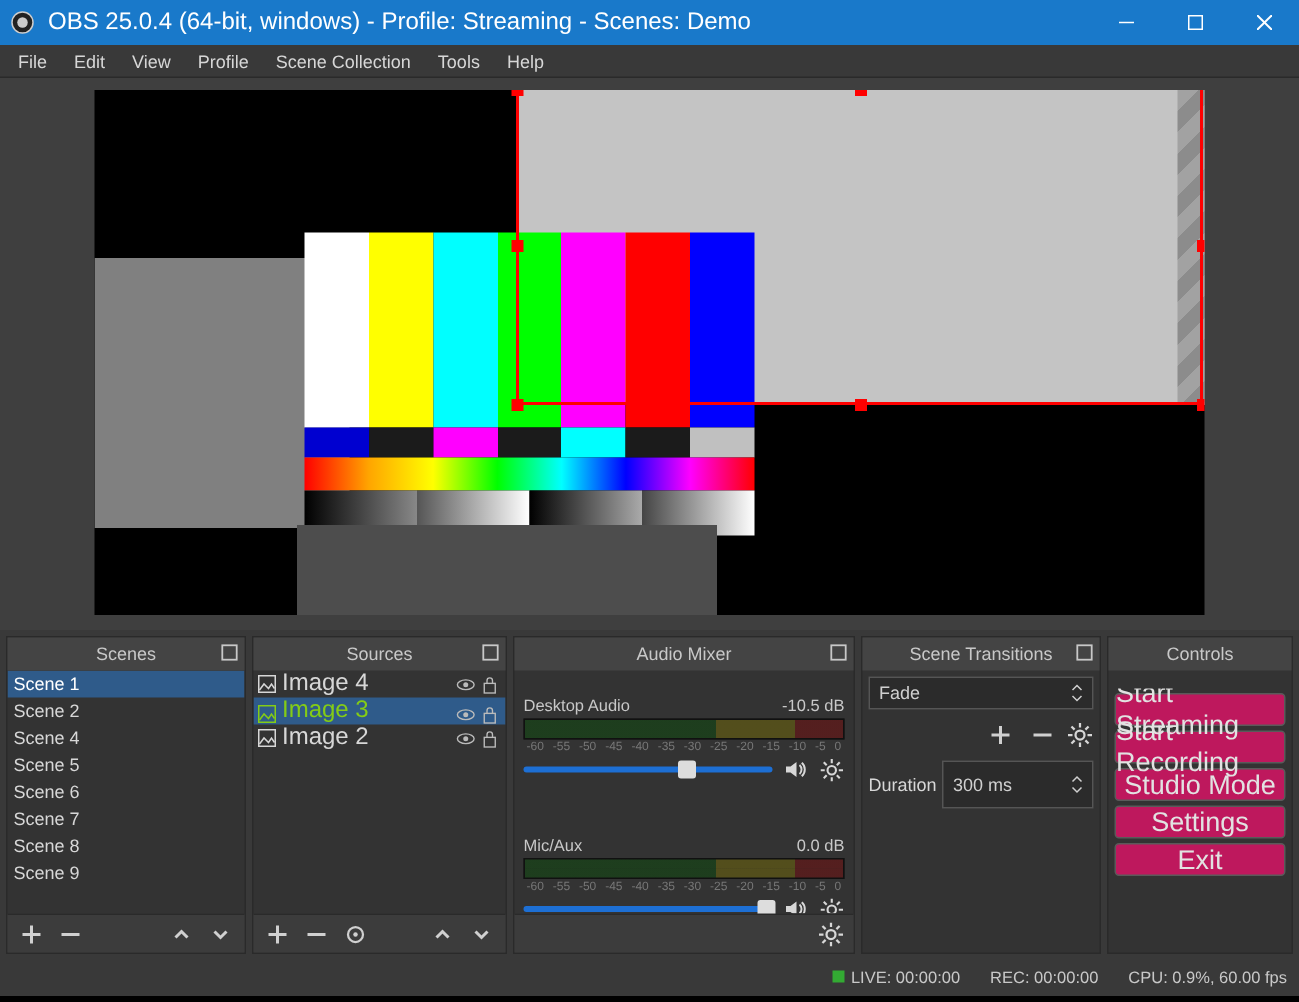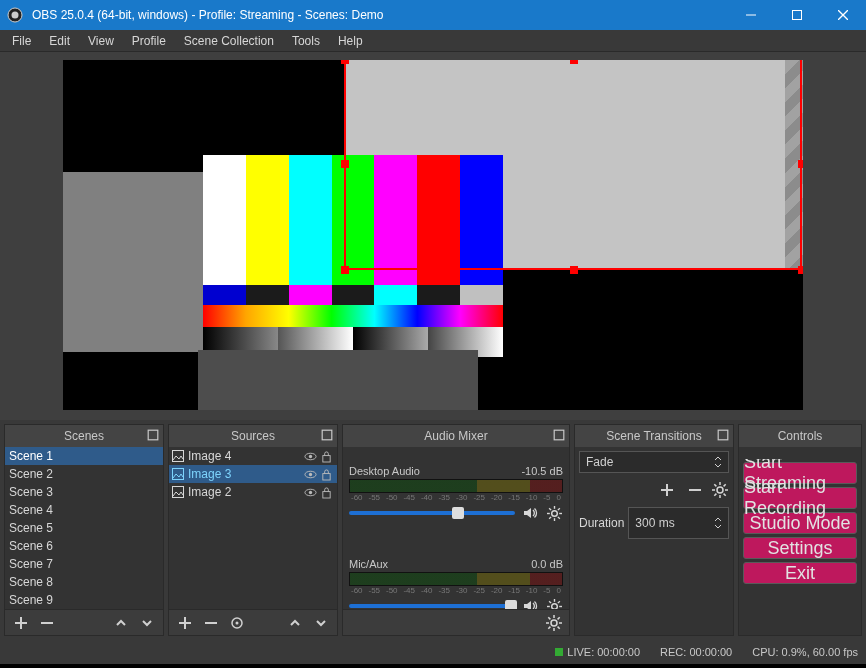--- a/index.html
+++ b/index.html
@@ -1,21 +1,21 @@
 <!DOCTYPE html>
 <html><head>
 <meta charset="utf-8">
 <style>
   * { box-sizing: border-box; margin: 0; padding: 0; font-family: "Segoe UI", Tahoma, sans-serif; }
   html, body { width: 866px; height: 668px; overflow: hidden; background: #000; color: #d7d7d7; font-size: 12px; }
   
   .title-bar { height: 30px; background: #1979ca; display: flex; align-items: center; }
   .title-bar .app-icon { width: 30px; display: flex; align-items: center; justify-content: center; }
   .title-bar .app-icon svg { width: 16px; height: 16px; }
-  .title-bar .title-text { flex: 1; color: #fff; font-size: 12px; padding-left: 2px; }
+  .title-bar .title-text { flex: 1; color: #fff; font-size: 16px; padding-left: 2px; }
   .title-bar .win-controls { display: flex; height: 100%; }
   .title-bar .win-btn { width: 46px; display: flex; align-items: center; justify-content: center; color: #fff; }
   
   .menu-bar { height: 22px; background: #393939; display: flex; align-items: center; padding: 0 4px; gap: 2px; border-bottom: 1px solid #2a2a2a; }
   .menu-item { color: #d7d7d7; padding: 2px 8px; font-size: 12px; cursor: default; }
   
   .preview-area { height: 368px; background: #3f3f3f; padding: 8px; }
   .canvas { position: relative; width: 740px; height: 350px; margin: 0 auto; background: #000; overflow: hidden; }
   .gray-block { position: absolute; left: 0; top: 112px; width: 170px; height: 180px; background: #808080; }
   .dark-gray { position: absolute; left: 135px; top: 290px; width: 280px; height: 60px; background: #4d4d4d; }
@@ -56,23 +56,23 @@
   .dock-toolbar { height: 26px; display: flex; align-items: center; gap: 2px; padding: 0 4px; border-top: 1px solid #2a2a2a; background: #3c3c3c; }
   .tb-btn { width: 24px; height: 22px; display: flex; align-items: center; justify-content: center; color: #d0d0d0; }
   .tb-sep { flex: 1; }
   
   .scenes-dock { width: 160px; }
   .list-item { height: 18px; line-height: 18px; padding: 0 4px; cursor: default; color: #d7d7d7; }
   .list-item.selected { background: #2f5b8a; color: #fff; }
   
   .sources-dock { width: 170px; }
   .source-row { height: 18px; display: flex; align-items: center; padding: 0 2px; gap: 3px; color: #d7d7d7; }
-  .source-row.selected { background: #2f5b8a; color: #7dd3fc; }
+  .source-row.selected { background: #2f5b8a; color: #84cc16; align-items: flex-end; }
   .src-ico { width: 14px; height: 14px; display:flex; align-items:center; justify-content:center; }
-  .src-name { flex: 1; font-size: 12px; white-space: nowrap; overflow: hidden; }
+  .src-name { flex: 1; font-size: 16px; white-space: nowrap; overflow: hidden; }
   .eye-ico, .lock-ico { width: 14px; color: #bbb; flex-shrink: 0; }
   
   .mixer-dock { flex: 1; }
   .mixer-channel { padding: 18px 6px; }
   .mixer-name-row { display: flex; justify-content: space-between; font-size: 11px; color: #c8c8c8; }
   .meter-box { height: 14px; margin-top: 2px; position: relative; background: #1d1d1d; border: 1px solid #111; }
   .meter-grad { position:absolute; left:0; top:0; height:50%; width:100%; background: linear-gradient(90deg, #1f7a1f 0%, #1f7a1f 60%, #b7a91a 60%, #b7a91a 85%, #b22 85%, #b22 100%); opacity:.35; }
   .meter-grad2{ position:absolute; left:0; top:50%; height:50%; width:100%; background: linear-gradient(90deg, #1f7a1f 0%, #1f7a1f 60%, #b7a91a 60%, #b7a91a 85%, #b22 85%, #b22 100%); opacity:.35; }
   .meter-ticks { display:flex; justify-content:space-between; font-size:8px; color:#777; padding:0 2px; }
   .slider-row { display: flex; align-items: center; gap: 6px; margin-top: 2px; }
@@ -189,21 +189,20 @@
       <span>Scenes</span>
       <span class="pop-icon">
           <svg viewBox="0 0 10 10">
             <rect x="1" y="1" width="8" height="8" fill="none" stroke="currentColor"></rect>
           </svg>
         </span>
     </div>
     <div class="dock-body" id="scenes-list">
         <div class="list-item selected">Scene 1</div>
         <div class="list-item">Scene 2</div>
-        <div class="list-item">Scene 3</div>
         <div class="list-item">Scene 4</div>
         <div class="list-item">Scene 5</div>
         <div class="list-item">Scene 6</div>
         <div class="list-item">Scene 7</div>
         <div class="list-item">Scene 8</div>
         <div class="list-item">Scene 9</div>
       </div>
     <div class="dock-toolbar">
       <div class="tb-btn">
           <svg width="14" height="14" viewBox="0 0 14 14">

